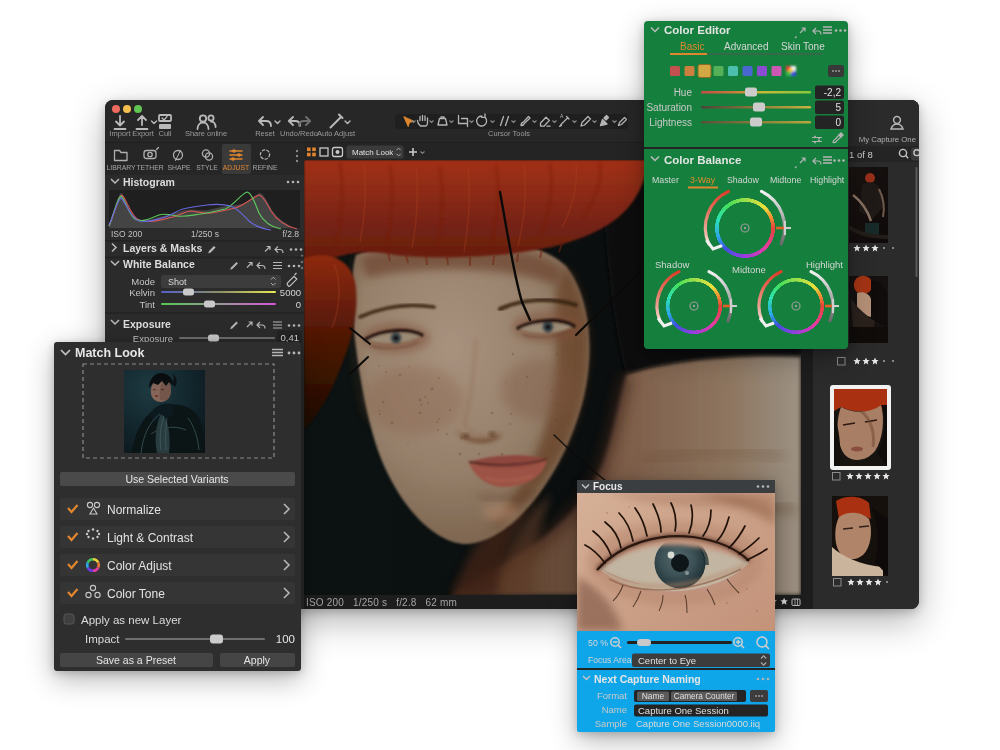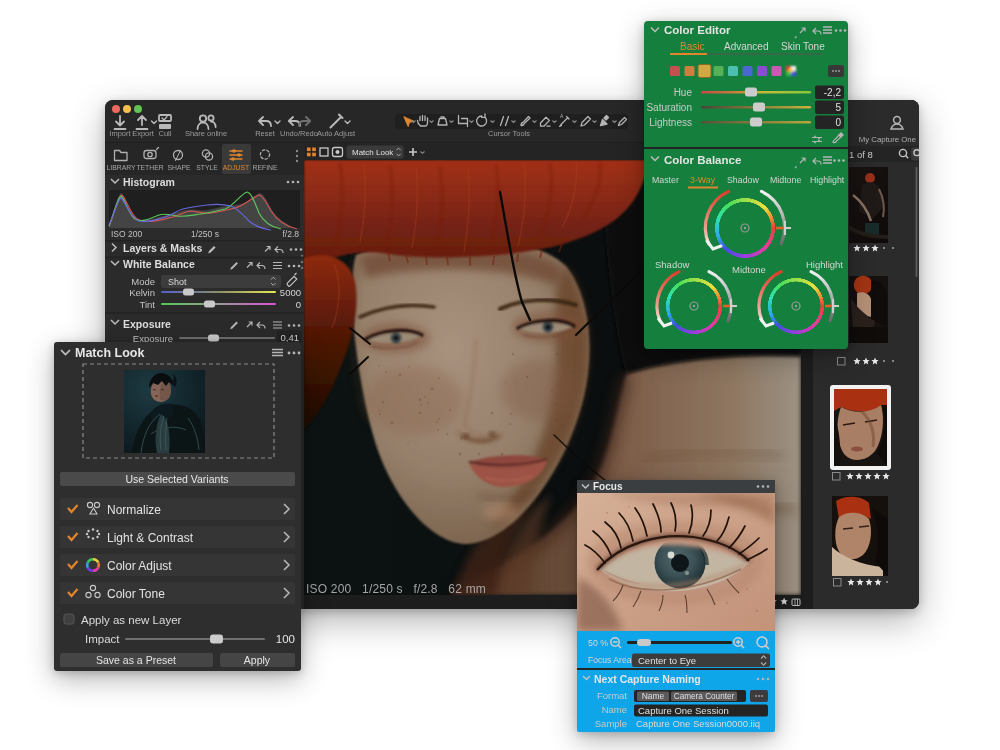--- a/index.html
+++ b/index.html
@@ -347,21 +347,21 @@
     <g stroke="#0b0a09" fill="none" stroke-linecap="round">
       <path d="M196 32 C 204 76 210 116 218 142 L 226 160" stroke-width="2.4"></path>
       <path d="M337 111 L 272 175" stroke-width="2.2"></path>
       <path d="M66 184 L 46 168" stroke-width="2"></path>
       <path d="M64 197 L 46 214" stroke-width="2"></path>
       <path d="M250 275 C 280 305 312 330 342 351" stroke-width="1.6" opacity=".85"></path>
     </g>
   </svg>
 
   <div class="abs" style="left:199px;top:495px;width:509px;height:14px;background:#1d1d1d"></div>
-  <div class="abs" style="left:201px;top:482px;font-size:12px;color:#a5a5a5;letter-spacing:.2px">ISO 200&nbsp;&nbsp;&nbsp;1/250 s&nbsp;&nbsp;&nbsp;f/2.8&nbsp;&nbsp;&nbsp;62 mm</div>
+  <div class="abs" style="left:201px;top:497px;font-size:10px;color:#a5a5a5;letter-spacing:.2px">ISO 200&nbsp;&nbsp;&nbsp;1/250 s&nbsp;&nbsp;&nbsp;f/2.8&nbsp;&nbsp;&nbsp;62 mm</div>
   <svg class="abs" style="left:664px;top:497px" width="40" height="11" viewBox="0 0 40 11">
     <path d="M5 1 l1.4 3 3.2.2 -2.5 2 .8 3.1 -2.9-1.7 -2.9 1.7 .8-3.1 -2.5-2 3.2-.2z" fill="#d9d9d9" transform="scale(.82)"></path>
     <path d="M5 1 l1.4 3 3.2.2 -2.5 2 .8 3.1 -2.9-1.7 -2.9 1.7 .8-3.1 -2.5-2 3.2-.2z" fill="#d9d9d9" transform="translate(11 0) scale(.82)"></path>
     <rect x="23" y="2" width="8" height="6.5" rx="1" fill="none" stroke="#bbb" stroke-width="1"></rect>
     <path d="M26 2 v6.5 M28.5 2 v6.5" stroke="#bbb" stroke-width=".8"></path>
   </svg>
 
   <div class="abs" style="left:708px;top:0;width:106px;height:509px;background:#2b2b2b"></div>
 
   <svg class="abs" style="left:708px;top:0" width="106" height="70" viewBox="0 0 106 70">

